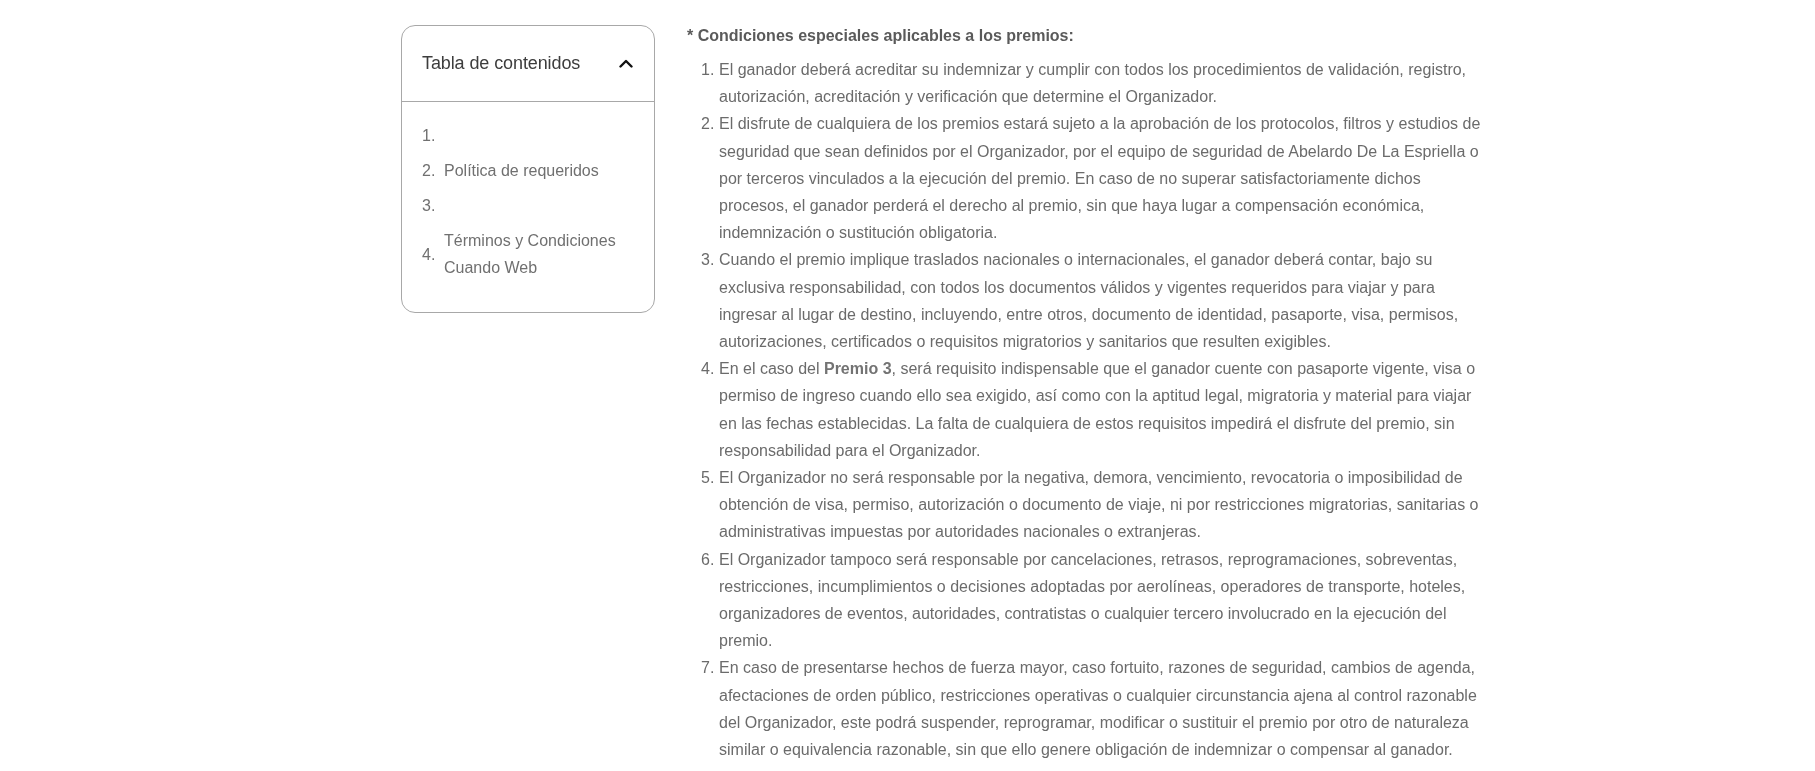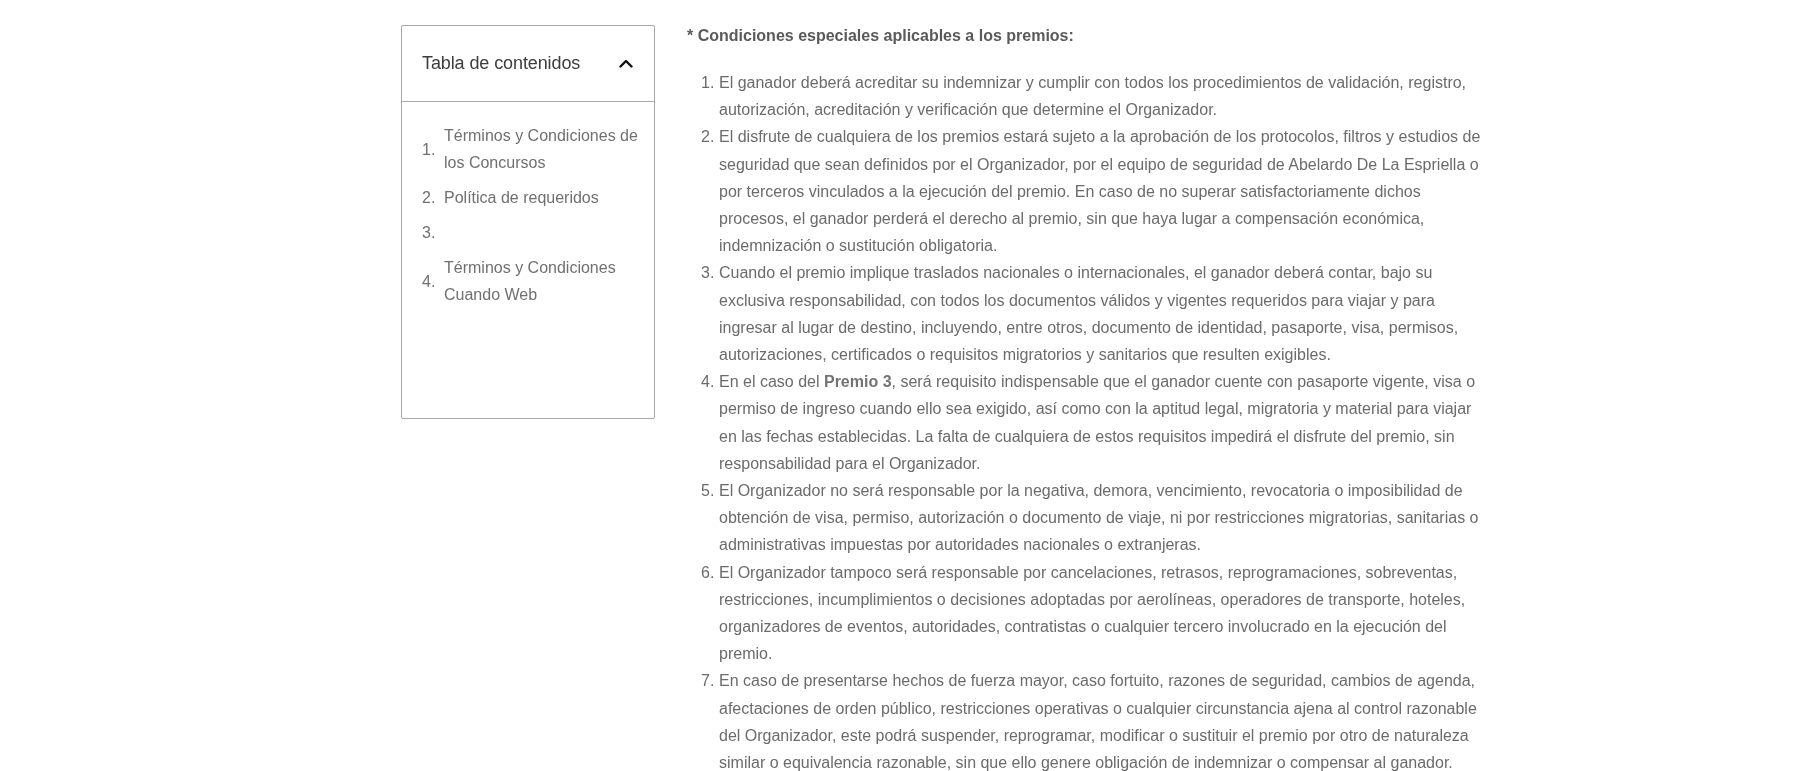--- a/index.html
+++ b/index.html
@@ -15,23 +15,23 @@
       position: relative;
       width: 1815px;
       height: 771px;
     }
     
     .toc {
       position: absolute;
       left: 401px;
       top: 25px;
       width: 254px;
-      height: 394px;
+      height: 288px;
       border: 1px solid #a8a8a8;
-      border-radius: 2px;
+      border-radius: 14px;
       box-sizing: border-box;
       background: #fff;
     }
     .toc-header {
       height: 76px;
       border-bottom: 1px solid #a8a8a8;
       display: flex;
       align-items: center;
       justify-content: space-between;
       padding: 0 20px 0 20px;
@@ -79,21 +79,21 @@
       top: 25px;
       width: 800px;
       color: #6b6b6b;
       font-size: 16px;
     }
     .section-heading {
       font-weight: bold;
       color: #5a5a5a;
       font-size: 16px;
       line-height: 22px;
-      margin: 0 0 22px 0;
+      margin: 0 0 9px 0;
     }
     .conditions {
       margin: 0;
       padding: 0 0 0 32px;
       list-style: none;
       counter-reset: cond;
     }
     .conditions li {
       position: relative;
       line-height: 27.2px;
@@ -120,21 +120,20 @@
       <span class="toc-title">Tabla de contenidos</span>
       <span class="toc-chevron">
         <svg width="14" height="9" viewBox="0 0 14 9">
           <path d="M1.5 7.5 L7 2 L12.5 7.5" fill="none" stroke="#111" stroke-width="2.4" stroke-linecap="round" stroke-linejoin="round"></path>
         </svg>
       </span>
     </div>
     <ol class="toc-list">
       <li class="toc-item">
         <span class="toc-num">1.</span>
-        <span class="toc-label">Términos y Condiciones de los Concursos</span>
       </li>
       <li class="toc-item">
         <span class="toc-num">2.</span>
         <span class="toc-label">Política de requeridos</span>
       </li>
       <li class="toc-item">
         <span class="toc-num">3.</span>
       </li>
       <li class="toc-item">
         <span class="toc-num">4.</span>

